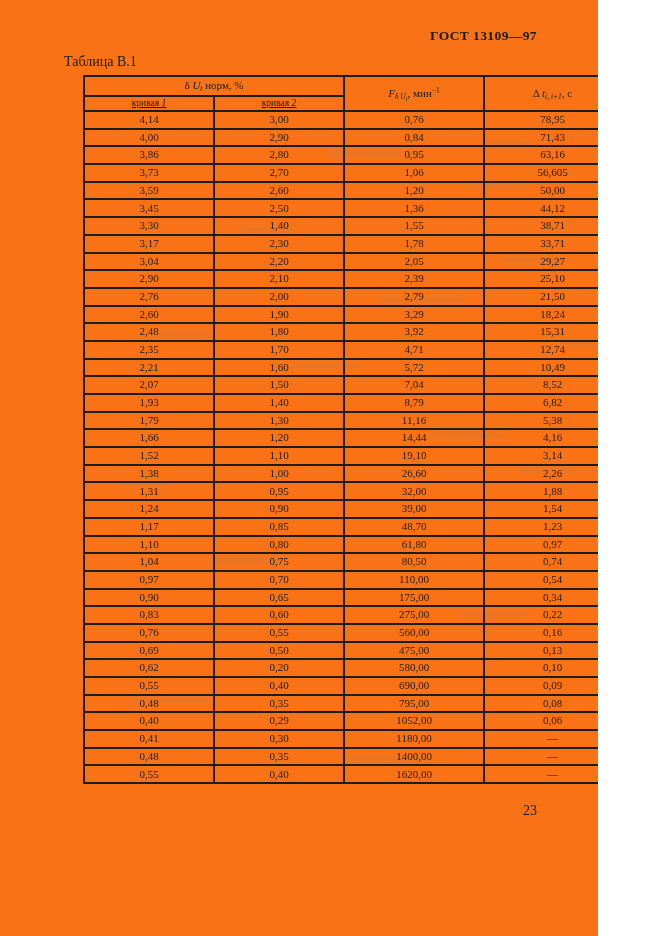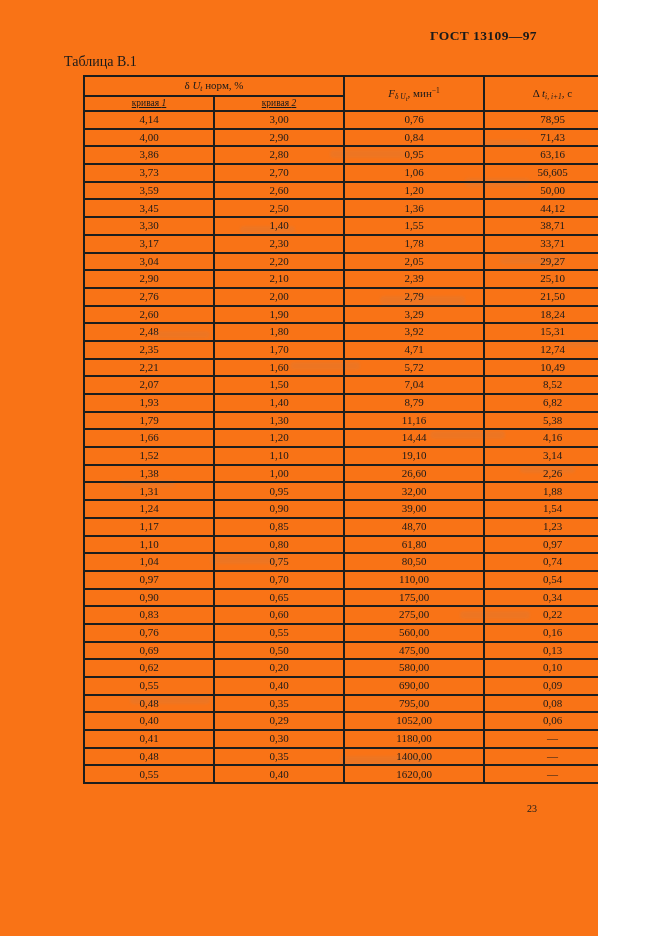--- a/index.html
+++ b/index.html
@@ -50,21 +50,21 @@
   }
   table.data-table thead tr.h1 th { height: 18px; font-size: 11px; }
   table.data-table thead tr.h2 th { height: 13px; font-size: 9.5px; text-decoration: underline; }
   table.data-table tbody td { height: 15.7px; }
   sub.sb { font-size: 7.5px; vertical-align: -2px; line-height: 0; }
   sub.sb sub { font-size: 6.5px; vertical-align: -1.5px; line-height: 0; }
   sup.sp { font-size: 7.5px; vertical-align: 4px; line-height: 0; }
   .page-number {
     position: absolute;
     top: 803px; right: 61px;
-    font-size: 10px;
+    font-size: 14px;
   }
   .smudge {
     position: absolute;
     background: #8f8f8f;
     opacity: 0.10;
     border-radius: 3px;
     filter: blur(1.2px);
     z-index: 0;
     pointer-events: none;
   }

